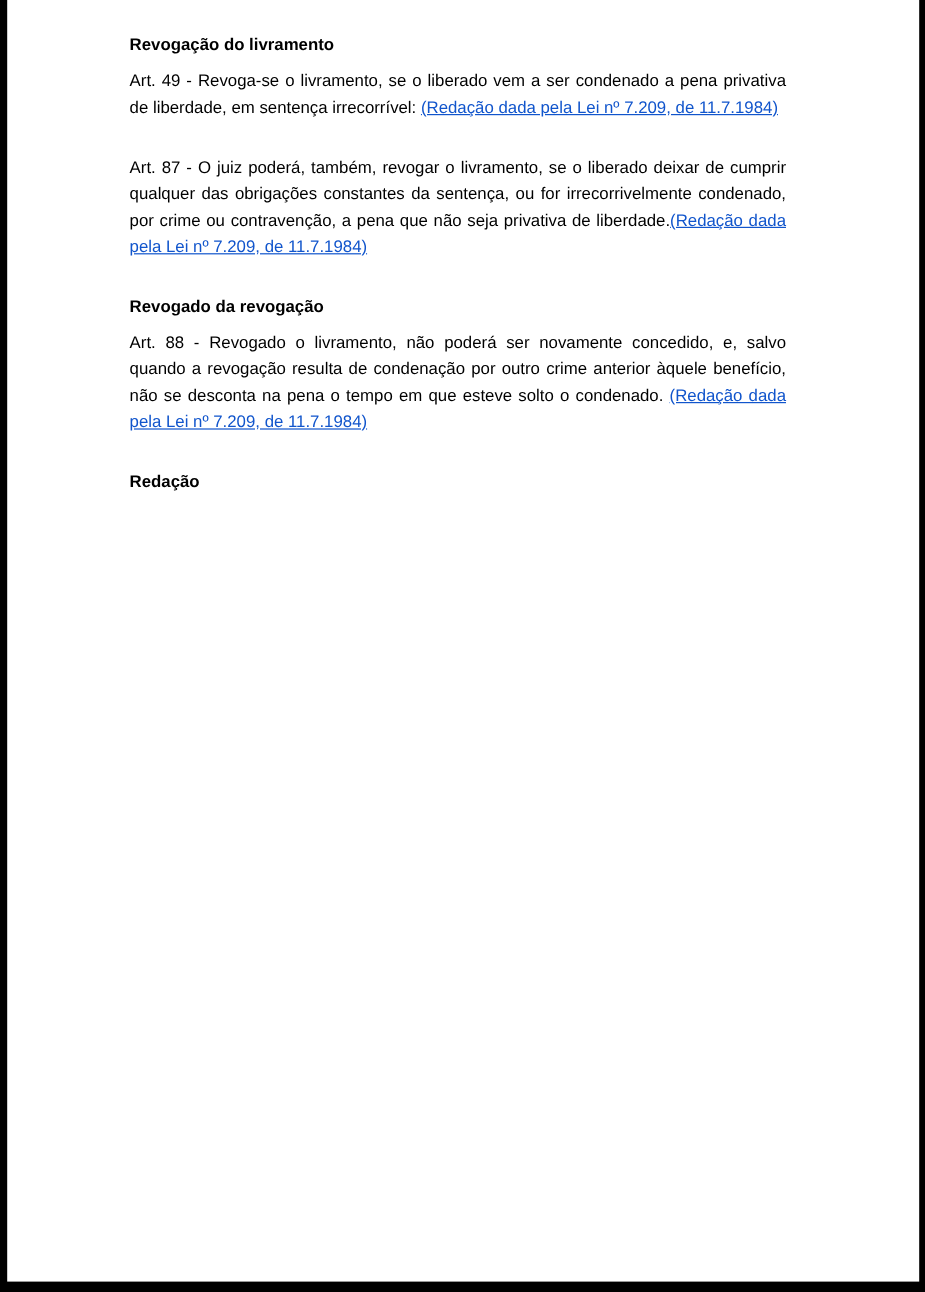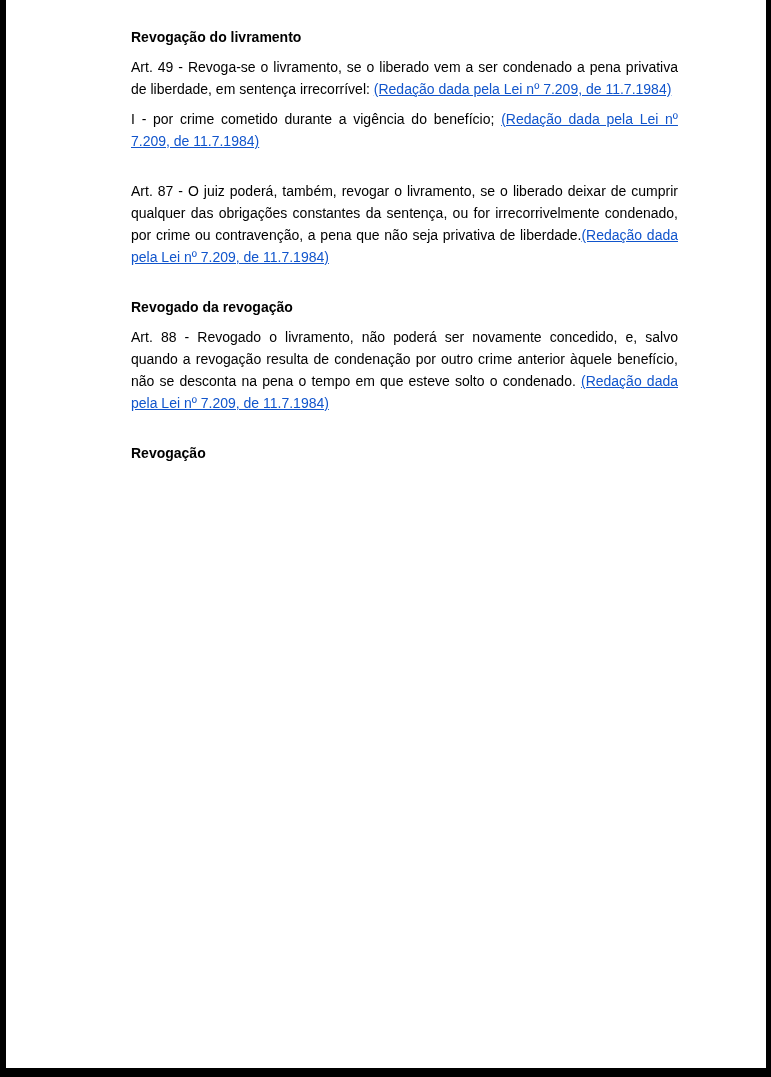--- a/index.html
+++ b/index.html
@@ -19,21 +19,21 @@
     background:var(--page-bg);
     font-family:"Liberation Sans","DejaVu Sans",sans-serif;
     color:var(--text-color);
   }
   .edge-bar{position:absolute;background:var(--bar-color);}
   .edge-left{left:0;top:0;width:6px;height:100%;}
   .edge-right{right:0;top:0;width:5px;height:100%;}
   .edge-bottom{left:0;bottom:0;width:100%;height:9px;}
   .content{
     position:absolute;
-    left:131px;
+    left:108px;
     top:26px;
     width:547px;
     font-size:14px;
     line-height:22px;
   }
   .doc-section{margin:28px 0 0 0;}
   .doc-section:first-child{margin-top:0;}
   .section-heading{
     font-size:14px;
     line-height:22px;
@@ -58,33 +58,32 @@
 <div class="edge-bar edge-left"></div>
 <div class="edge-bar edge-right"></div>
 <div class="edge-bar edge-bottom"></div>
 
 <main id="content" class="content">
   <section class="doc-section">
     <h2 class="section-heading">Revogação do livramento</h2>
 
   <p class="para"><span class="body-text">Art. 49 - Revoga-se o livramento, se o liberado vem a ser condenado a pena privativa de liberdade, em sentença irrecorrível: </span><a class="law-link" href="#">(Redação dada pela Lei nº 7.209, de 11.7.1984)</a></p>
 
-  <p class="para"><span class="body-text">I - por crime cometido durante a vigência do benefício; </span><a class="law-link" href="#">(Redação dada pela Lei nº 7.209, de 11.7.1984)</a></p>
 
 </section>
 
   <section class="doc-section">
 
   <p class="para"><span class="body-text">Art. 87 - O juiz poderá, também, revogar o livramento, se o liberado deixar de cumprir qualquer das obrigações constantes da sentença, ou for irrecorrivelmente condenado, por crime ou contravenção, a pena que não seja privativa de liberdade.</span><a class="law-link" href="#">(Redação dada pela Lei nº 7.209, de 11.7.1984)</a></p>
 </section>
 
   <section class="doc-section">
     <h2 class="section-heading">Revogado da revogação</h2>
 
   <p class="para"><span class="body-text">Art. 88 - Revogado o livramento, não poderá ser novamente concedido, e, salvo quando a revogação resulta de condenação por outro crime anterior àquele benefício, não se desconta na pena o tempo em que esteve solto o condenado. </span><a class="law-link" href="#">(Redação dada pela Lei nº 7.209, de 11.7.1984)</a></p>
 </section>
 
   <section class="doc-section">
-    <h2 class="section-heading">Revogação</h2>
+    <h2 class="section-heading">Redação</h2>
 
 
 </section>
 </main>
 
 </body></html>

